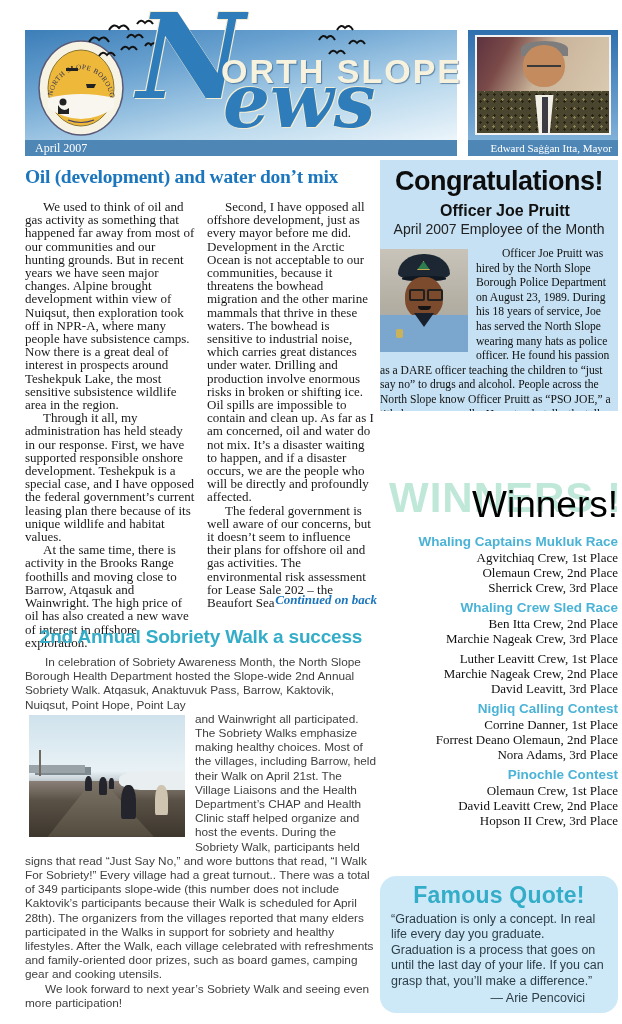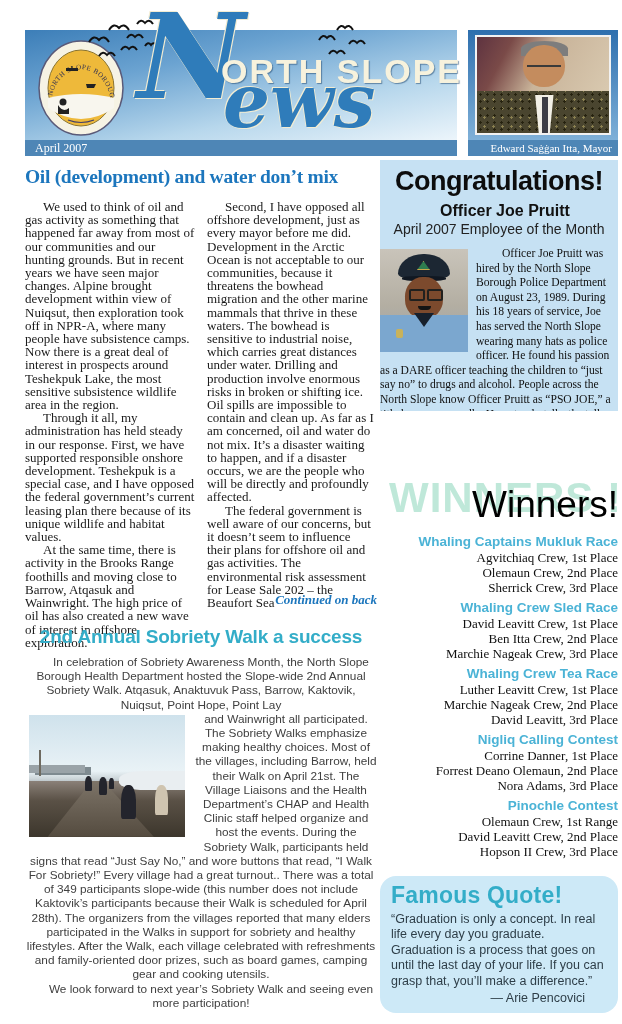--- a/index.html
+++ b/index.html
@@ -45,21 +45,21 @@
     font-weight:bold;font-size:19.5px;letter-spacing:-0.3px;white-space:nowrap;}
   .oil-cols{position:absolute;left:25px;top:200px;width:352px;display:flex;gap:12px;}
   .oil-col{flex:1;font-size:13px;line-height:13.2px;color:#1a1a1a;}
   .oil-col p{margin:0;text-indent:18px;}
   .continued{position:absolute;left:25px;top:592px;width:352px;text-align:right;
     color:var(--accent_blue);font-weight:bold;font-style:italic;font-size:13px;}
 
   .sobriety{position:absolute;left:25px;top:626px;width:352px;font-family:"Liberation Sans",sans-serif;}
   .sobriety-title{margin:0 0 7px 0;font-size:19px;font-weight:bold;color:var(--teal);
     letter-spacing:-0.2px;white-space:nowrap;text-align:center;}
-  .sob-body{font-size:11.8px;line-height:14.2px;color:#404040;text-align:center;}
+  .sob-body{font-size:11.8px;line-height:14.2px;color:#404040;}
   .sob-body p{margin:0;}
   .sob-indent{text-indent:20px;}
   .walk-photo{float:left;width:156px;height:122px;margin:3px 10px 4px 4px;position:relative;
     overflow:hidden;background:linear-gradient(180deg,#cfe2ec 0%,#e9f2f6 46%,#cdd6da 52%,#b9c2c6 55%);}
   .wp-ground{position:absolute;left:0;bottom:0;width:100%;height:46%;
     background:linear-gradient(180deg,#8a8078 0%,#5a5146 35%,#3c362c 100%);}
   .wp-road{position:absolute;left:12%;bottom:0;width:68%;height:46%;
     clip-path:polygon(42% 0,52% 0,100% 100%,0 100%);
     background:linear-gradient(180deg,#7d7468 0%,#544b3f 100%);}
   .wp-snow{position:absolute;right:0;bottom:38%;width:42%;height:16%;background:#e9eef1;border-radius:40% 0 0 40%;}
@@ -106,21 +106,21 @@
   .win-bg{position:absolute;left:-4px;top:-2px;width:246px;font-size:42px;font-weight:bold;
     letter-spacing:1px;color:var(--mint);white-space:nowrap;}
   .win-fg{position:absolute;left:0;top:8px;width:100%;font-size:37px;color:#000;}
   .contest{margin-bottom:5px;}
   .contest h3{margin:0 0 1px 0;font-size:13.5px;font-weight:bold;color:var(--contest_blue);}
   .res{font-family:"Liberation Serif",serif;font-size:13px;line-height:15px;color:#101010;}
 
   .quote-box{position:absolute;left:380px;top:876px;width:238px;min-height:120px;
     background:var(--quote_blue);border-radius:16px;padding:4px 11px 8px 11px;box-sizing:border-box;
     font-family:"Liberation Sans",sans-serif;}
-  .quote-title{margin:2px 0 3px 0;text-align:left;font-size:23px;font-weight:bold;
+  .quote-title{margin:2px 0 3px 0;text-align:center;font-size:23px;font-weight:bold;
     color:var(--teal);letter-spacing:0.2px;}
   .quote-text{font-size:12.5px;line-height:15.4px;color:#2e3e48;}
   .quote-attr{margin-top:2px;text-align:right;padding-right:22px;font-size:12.5px;color:#2e3e48;}
 </style>
 </head>
 <body>
 
 <div class="page">
 
   <div class="masthead">
@@ -248,39 +248,37 @@
     </div>
 
     <div class="contest">
       <h3>Whaling Captains Mukluk Race</h3>
       <div class="res">Agvitchiaq Crew, 1st Place</div>
       <div class="res">Olemaun Crew, 2nd Place</div>
       <div class="res">Sherrick Crew, 3rd Place</div>
     </div>
     <div class="contest">
       <h3>Whaling Crew Sled Race</h3>
-      <div class="res">David Leavitt Crew, 1st Place</div>
       <div class="res">Ben Itta Crew, 2nd Place</div>
       <div class="res">Marchie Nageak Crew, 3rd Place</div>
     </div>
     <div class="contest">
-      <h3>Whaling Crew Tea Race</h3>
       <div class="res">Luther Leavitt Crew, 1st Place</div>
       <div class="res">Marchie Nageak Crew, 2nd Place</div>
       <div class="res">David Leavitt, 3rd Place</div>
     </div>
     <div class="contest">
       <h3>Nigliq Calling Contest</h3>
       <div class="res">Corrine Danner, 1st Place</div>
       <div class="res">Forrest Deano Olemaun, 2nd Place</div>
       <div class="res">Nora Adams, 3rd Place</div>
     </div>
     <div class="contest">
       <h3>Pinochle Contest</h3>
-      <div class="res">Olemaun Crew, 1st Range</div>
+      <div class="res">Olemaun Crew, 1st Place</div>
       <div class="res">David Leavitt Crew, 2nd Place</div>
       <div class="res">Hopson II Crew, 3rd Place</div>
     </div>
   </div>
 
   <div class="quote-box">
     <h2 class="quote-title">Famous Quote!</h2>
     <div class="quote-text">“Graduation is only a concept. In real life every day you graduate. Graduation is a process that goes on until the last day of your life. If you can grasp that, you’ll make a difference.”</div>
     <div class="quote-attr">— Arie Pencovici</div>
   </div>

